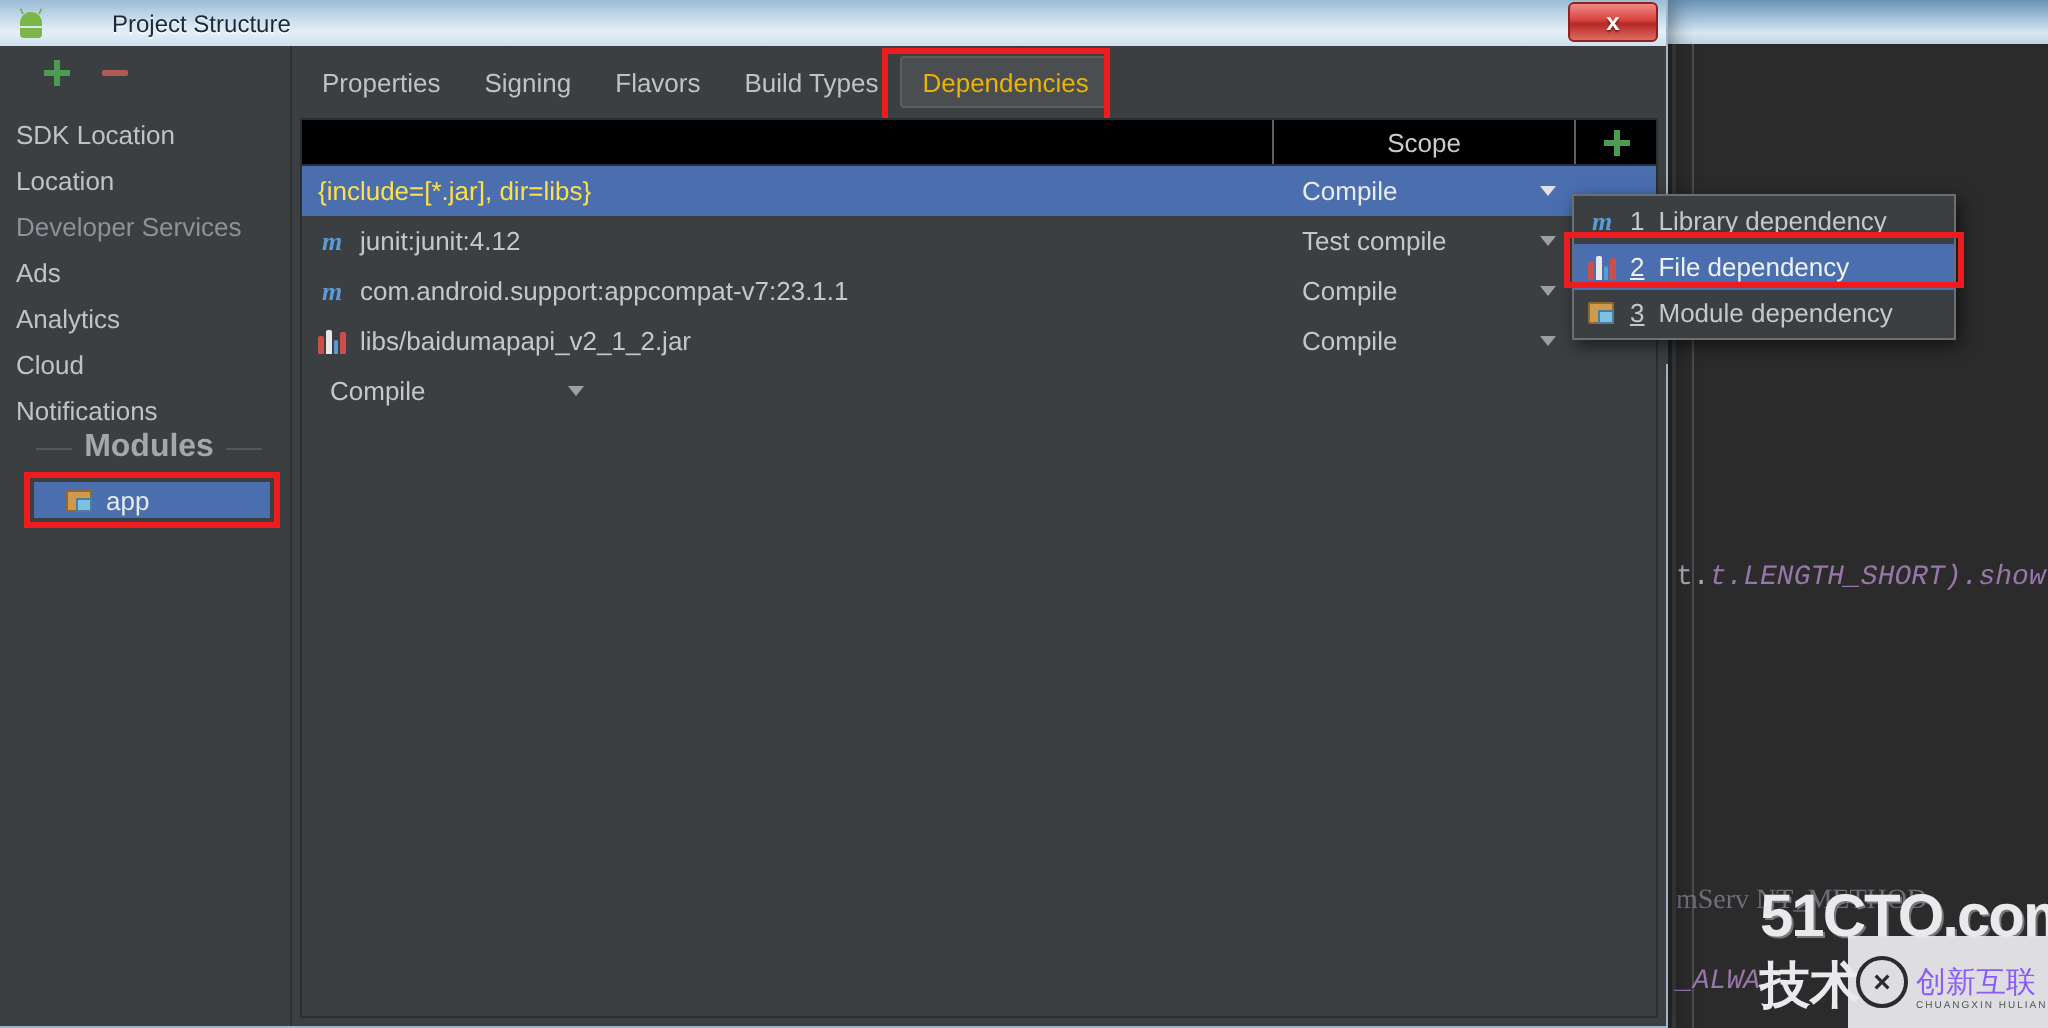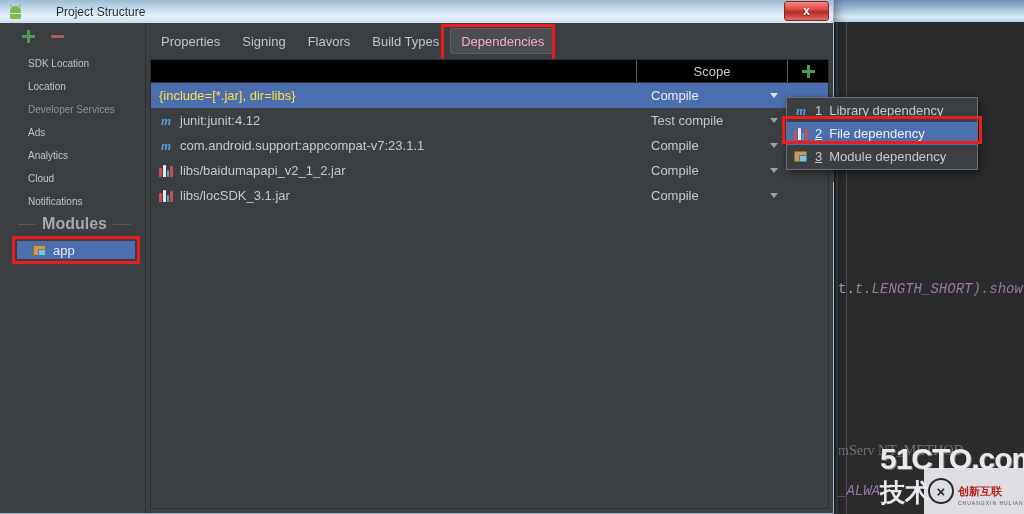--- a/index.html
+++ b/index.html
@@ -61,21 +61,21 @@
     background:rgba(236,236,240,0.93);
     display:flex; align-items:center; gap:4px; padding-left:4px;
   }
   #wm-badge-circle {
     width:26px; height:26px; border-radius:50%;
     border:2px solid #2b2b2b; color:#2b2b2b;
     font-size:15px; font-weight:bold;
     display:flex; align-items:center; justify-content:center;
     flex:none;
   }
-  #wm-badge-text { font-size:11px; font-weight:bold; color:#b91c1c; }
+  #wm-badge-text { font-size:15px; font-weight:normal; color:#8b5cf6; }
   #wm-badge-sub {
     position:absolute; left:34px; top:32px;
     font-size:5px; color:#555; letter-spacing:1px;
   }
 
   
   #dialog {
     position:absolute; left:0px; top:0px; width:834px; height:514px;
     background:#3c3f41;
     border:1px solid #9fb5c9;
@@ -122,22 +122,22 @@
     content:""; position:absolute; background:#4f9a52;
   }
   .tb-plus::before { left:5px; top:0; width:3px; height:13px; }
   .tb-plus::after  { left:0; top:5px; width:13px; height:3px; }
   .tb-minus::before {
     content:""; position:absolute; left:0; top:5px; width:13px; height:3px;
     background:#b05a55; border-radius:1px;
   }
   #sb-list { margin-top:2px; }
   .sb-item {
-    height:23px; display:flex; align-items:center;
-    padding-left:28px; font-size:10px; color:#bfc3c7;
+    height:23px; display:flex; align-items:flex-end;
+    padding-left:8px; font-size:13px; color:#bfc3c7;
     cursor:pointer;
   }
   .sb-item.dim { color:#8d9298; }
   .sb-sep {
     height:22px; display:flex; align-items:center; justify-content:center;
     gap:6px; padding:0 14px 0 18px;
   }
   .sb-sep .line { flex:1; height:1px; background:#55595c; }
   .sb-sep .lbl { font-size:16px; color:#a3a8ad; font-weight:bold; }
   #app-wrap { position:relative; height:28px; margin-top:1px; }
@@ -158,21 +158,21 @@
   #tabs {
     position:absolute; left:4px; top:5px; height:26px;
     display:flex; align-items:stretch;
   }
   .tab {
     padding:0 10px; display:flex; align-items:center;
     font-size:13px; color:#bfc3c7; cursor:pointer;
     border:1px solid transparent; border-radius:2px;
   }
   .tab.active {
-    background:#4a4e51; border:1px solid #5a5f63; color:#f9a8d4;
+    background:#4a4e51; border:1px solid #5a5f63; color:#eab308;
   }
   #tab-redbox {
     position:absolute; left:295px; top:1px; width:114px; height:38px;
     border:3px solid #ee1c1c; pointer-events:none;
   }
 
   #table {
     position:absolute; left:4px; top:36px; right:4px; bottom:4px;
     border:1px solid #2b2e30; background:#3c3f41;
   }
@@ -437,29 +437,20 @@
             <span>libs/baidumapapi_v2_1_2.jar</span>
           </div>
           <div class="c-scope">
             <span>Compile</span>
             <span class="caret"></span>
           </div>
           <div class="c-pad"></div>
         </div>
 
         <div class="row">
-          <div class="c-name">
-            <span class="ico ico-books">
-              <i style="height:9px;background:#c9504a;"></i>
-              <i style="height:12px;background:#e8e8ea;"></i>
-              <i style="height:7px;background:#5b9bd5;"></i>
-              <i style="height:11px;background:#c9504a;"></i>
-            </span>
-            <span>libs/locSDK_3.1.jar</span>
-          </div>
           <div class="c-scope">
             <span>Compile</span>
             <span class="caret"></span>
           </div>
           <div class="c-pad"></div>
         </div>
       </div>
     </div>
   </div>
 </div>

